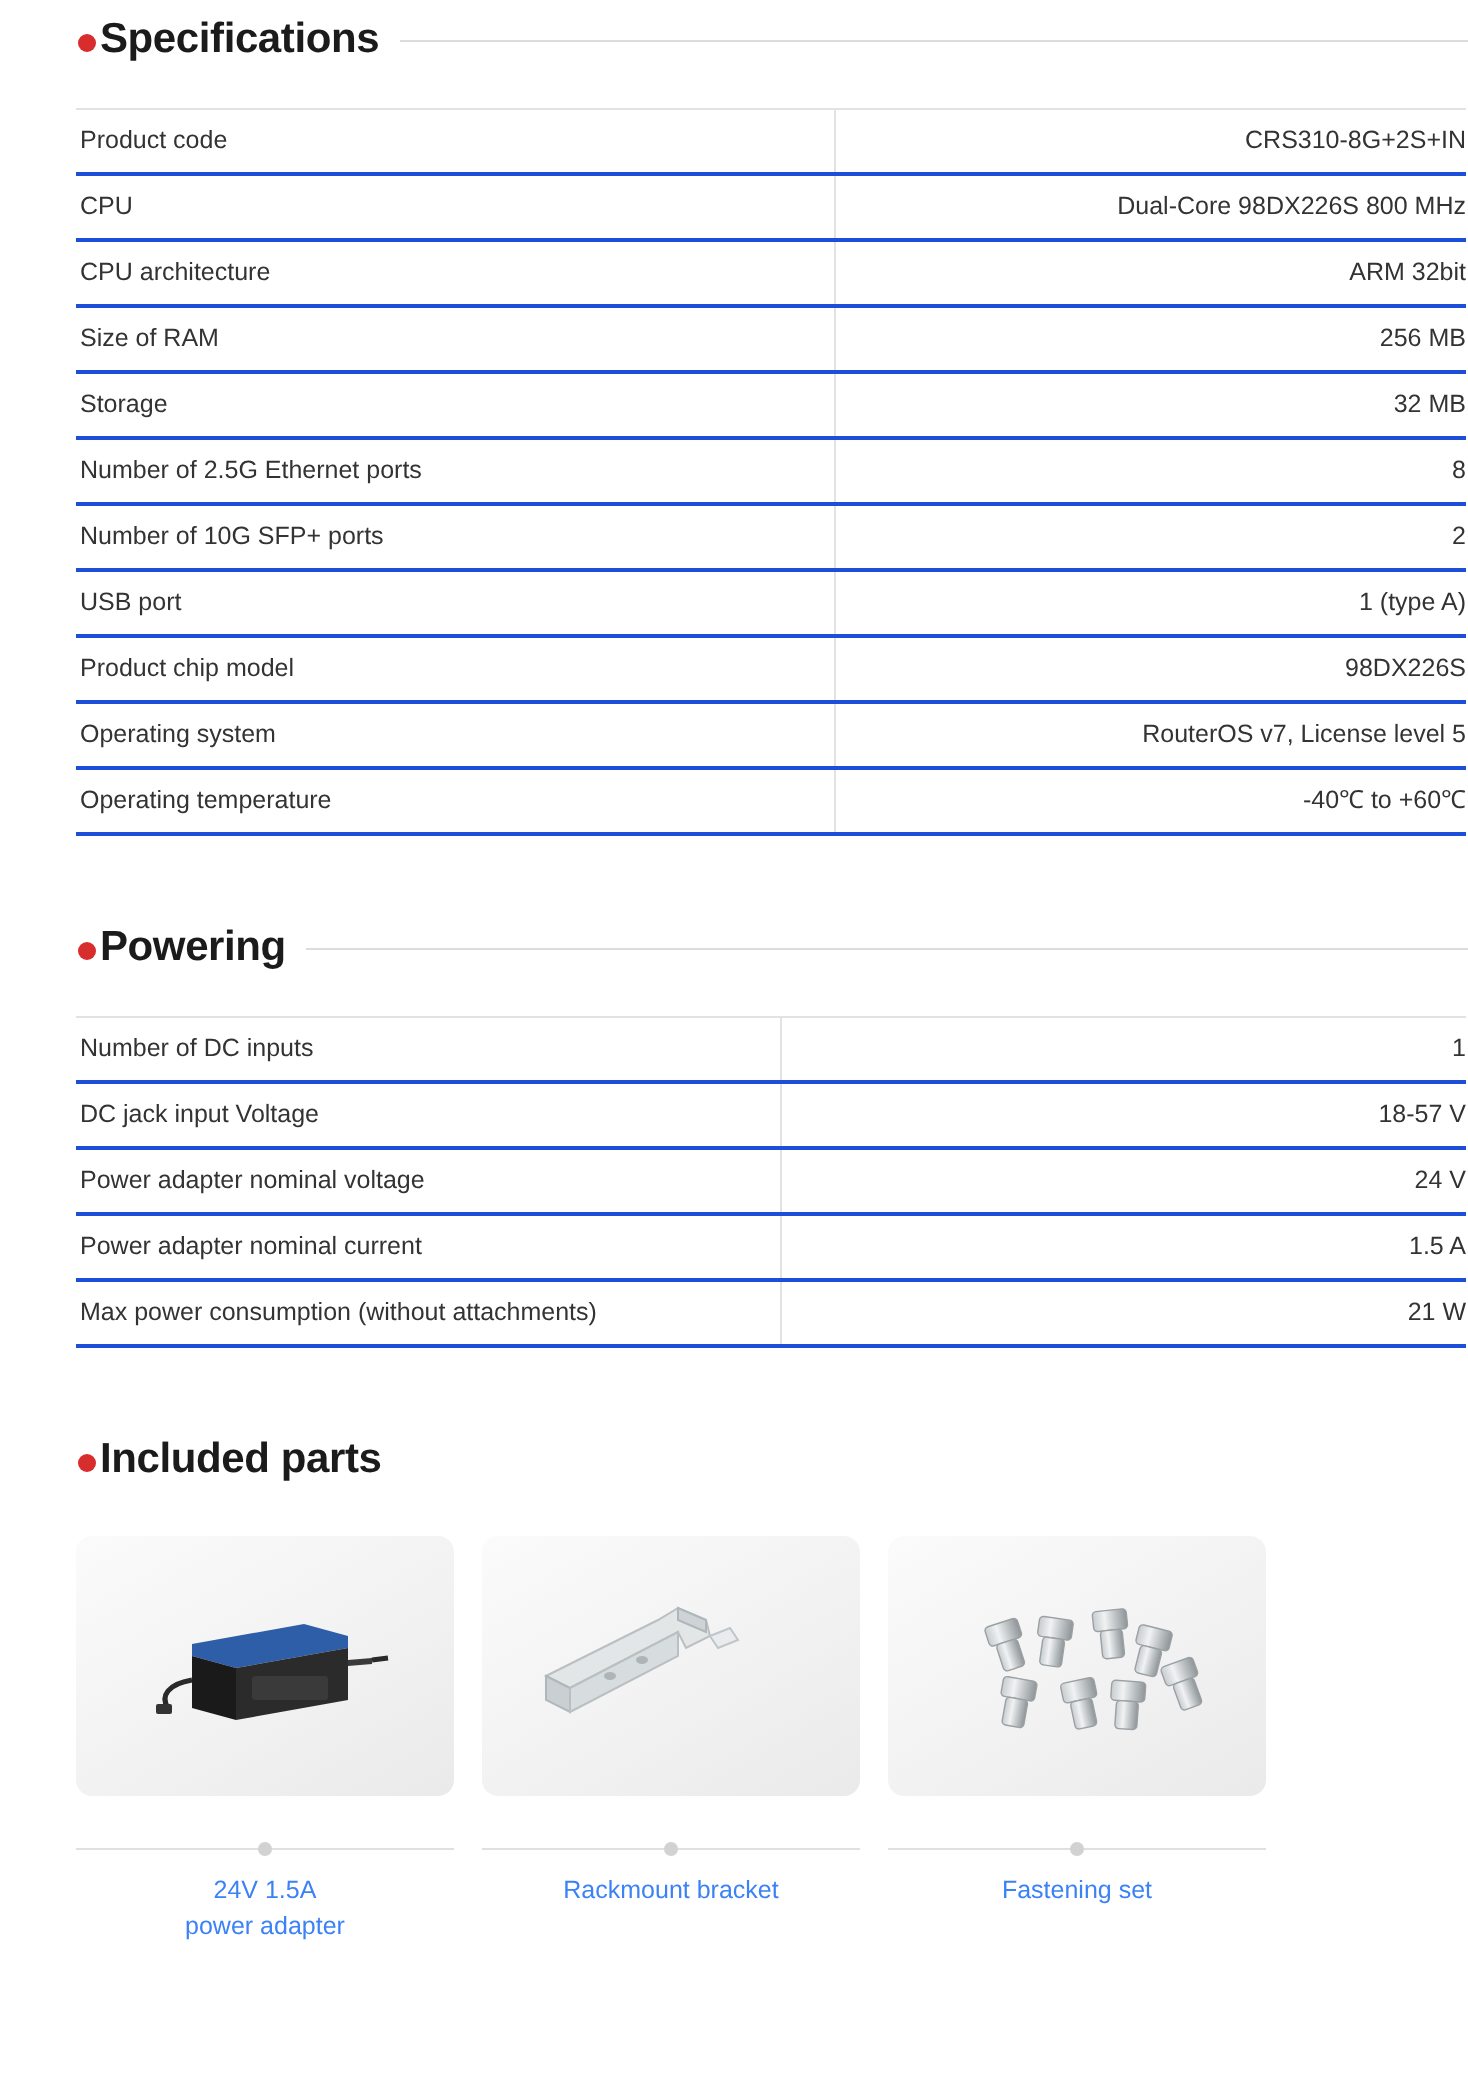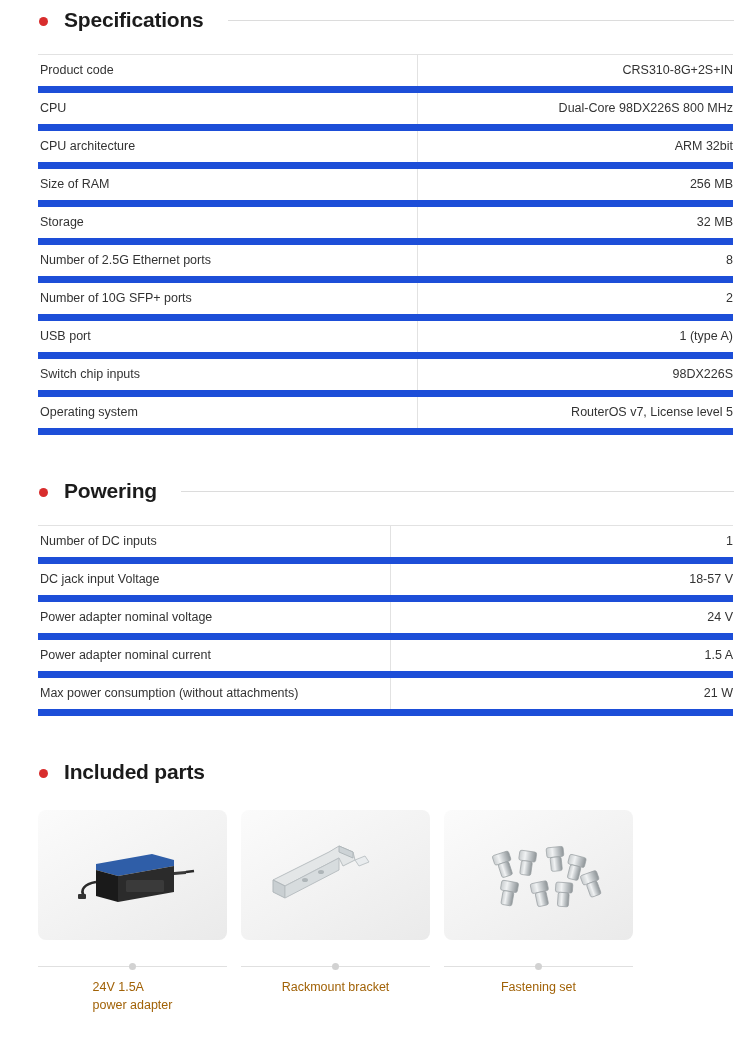--- a/index.html
+++ b/index.html
@@ -19,21 +19,21 @@
     width: 734px;
     height: 1038px;
     position: relative;
     box-sizing: border-box;
   }
 
   
   .section-head {
     display: flex;
     align-items: center;
-    gap: 16px;
+    gap: 2px;
   }
   .section-head .bullet {
     width: 9px;
     height: 9px;
     border-radius: 50%;
     background: #d82d2d;
     flex: 0 0 auto;
     margin-left: 39px;
     margin-top: 2px;
   }
@@ -56,21 +56,21 @@
   .spec-table {
     width: 695px;
     margin-left: 38px;
     border-collapse: collapse;
     table-layout: fixed;
   }
   .spec-table td {
     font-size: 12.5px;
     color: #333333;
     padding: 8px 0 8px 0;
-    border-bottom: 7px solid #1d4ed8;
+    border-bottom: 2px solid #1d4ed8;
     vertical-align: middle;
     line-height: 1.2;
   }
   .spec-table tr:first-child td {
     border-top: 1px solid #e2e2e2;
   }
   .spec-table td.k {
     width: 377px;
     padding-left: 2px;
   }
@@ -118,22 +118,22 @@
     top: -3px;
     margin-left: -3.5px;
     width: 7px;
     height: 7px;
     border-radius: 50%;
     background: #d2d2d2;
   }
   .part-caption {
     margin-top: 11px;
     font-size: 12.5px;
-    color: #a16207;
-    text-align: left;
+    color: #3b82f6;
+    text-align: center;
     line-height: 1.45;
     white-space: pre-line;
   }
 
   
   .sp-spec-head { padding-top: 8px; }
   .sp-after-head { height: 22px; }
   .sp-between { height: 44px; }
 </style>
 </head>
@@ -176,26 +176,30 @@
         </tr>
         <tr>
           <td class="k">Number of 10G SFP+ ports</td>
           <td class="v">2</td>
         </tr>
         <tr>
           <td class="k">USB port</td>
           <td class="v">1 (type A)</td>
         </tr>
         <tr>
-          <td class="k">Switch chip inputs</td>
+          <td class="k">Product chip model</td>
           <td class="v">98DX226S</td>
         </tr>
         <tr>
           <td class="k">Operating system</td>
           <td class="v">RouterOS v7, License level 5</td>
+        </tr>
+        <tr>
+          <td class="k">Operating temperature</td>
+          <td class="v">-40℃ to +60℃</td>
         </tr>
       </tbody>
     </table>
   </div>
 
   <div class="sp-between"></div>
 
   <div>
     <div class="section-head">
       <span class="bullet"></span>

